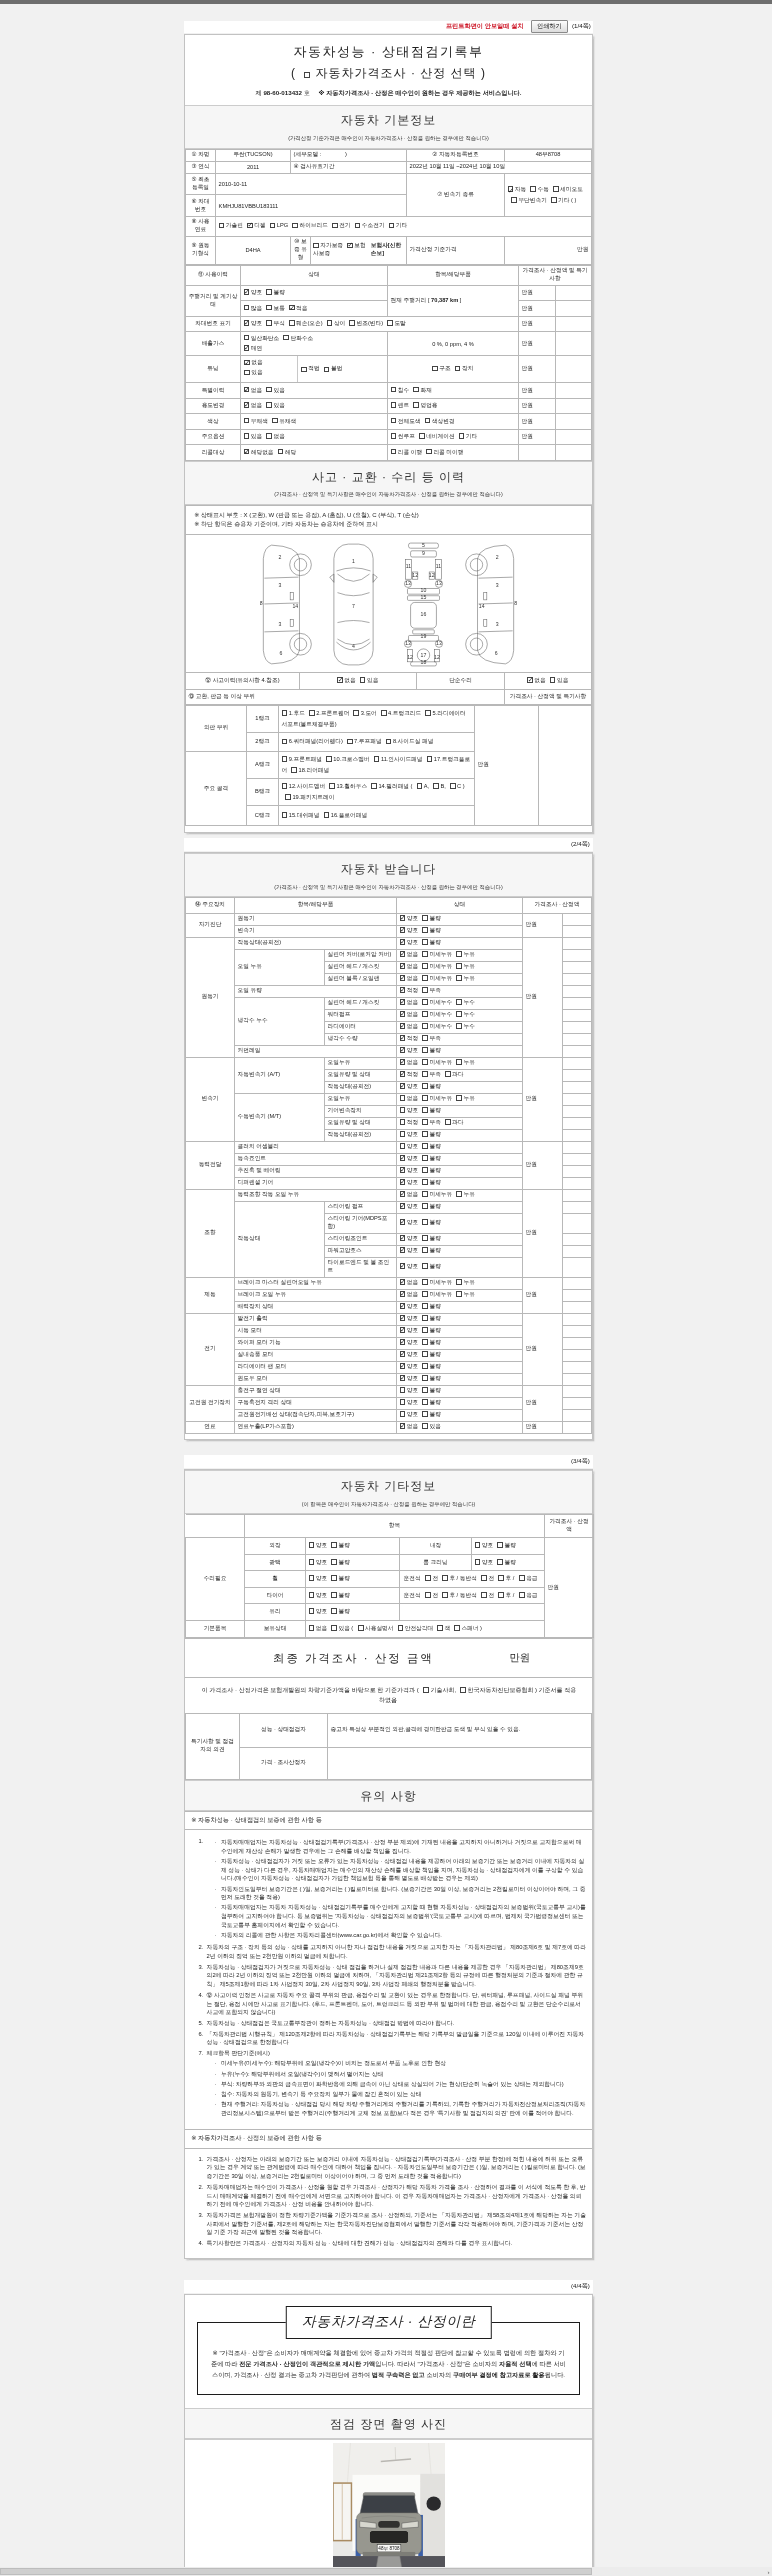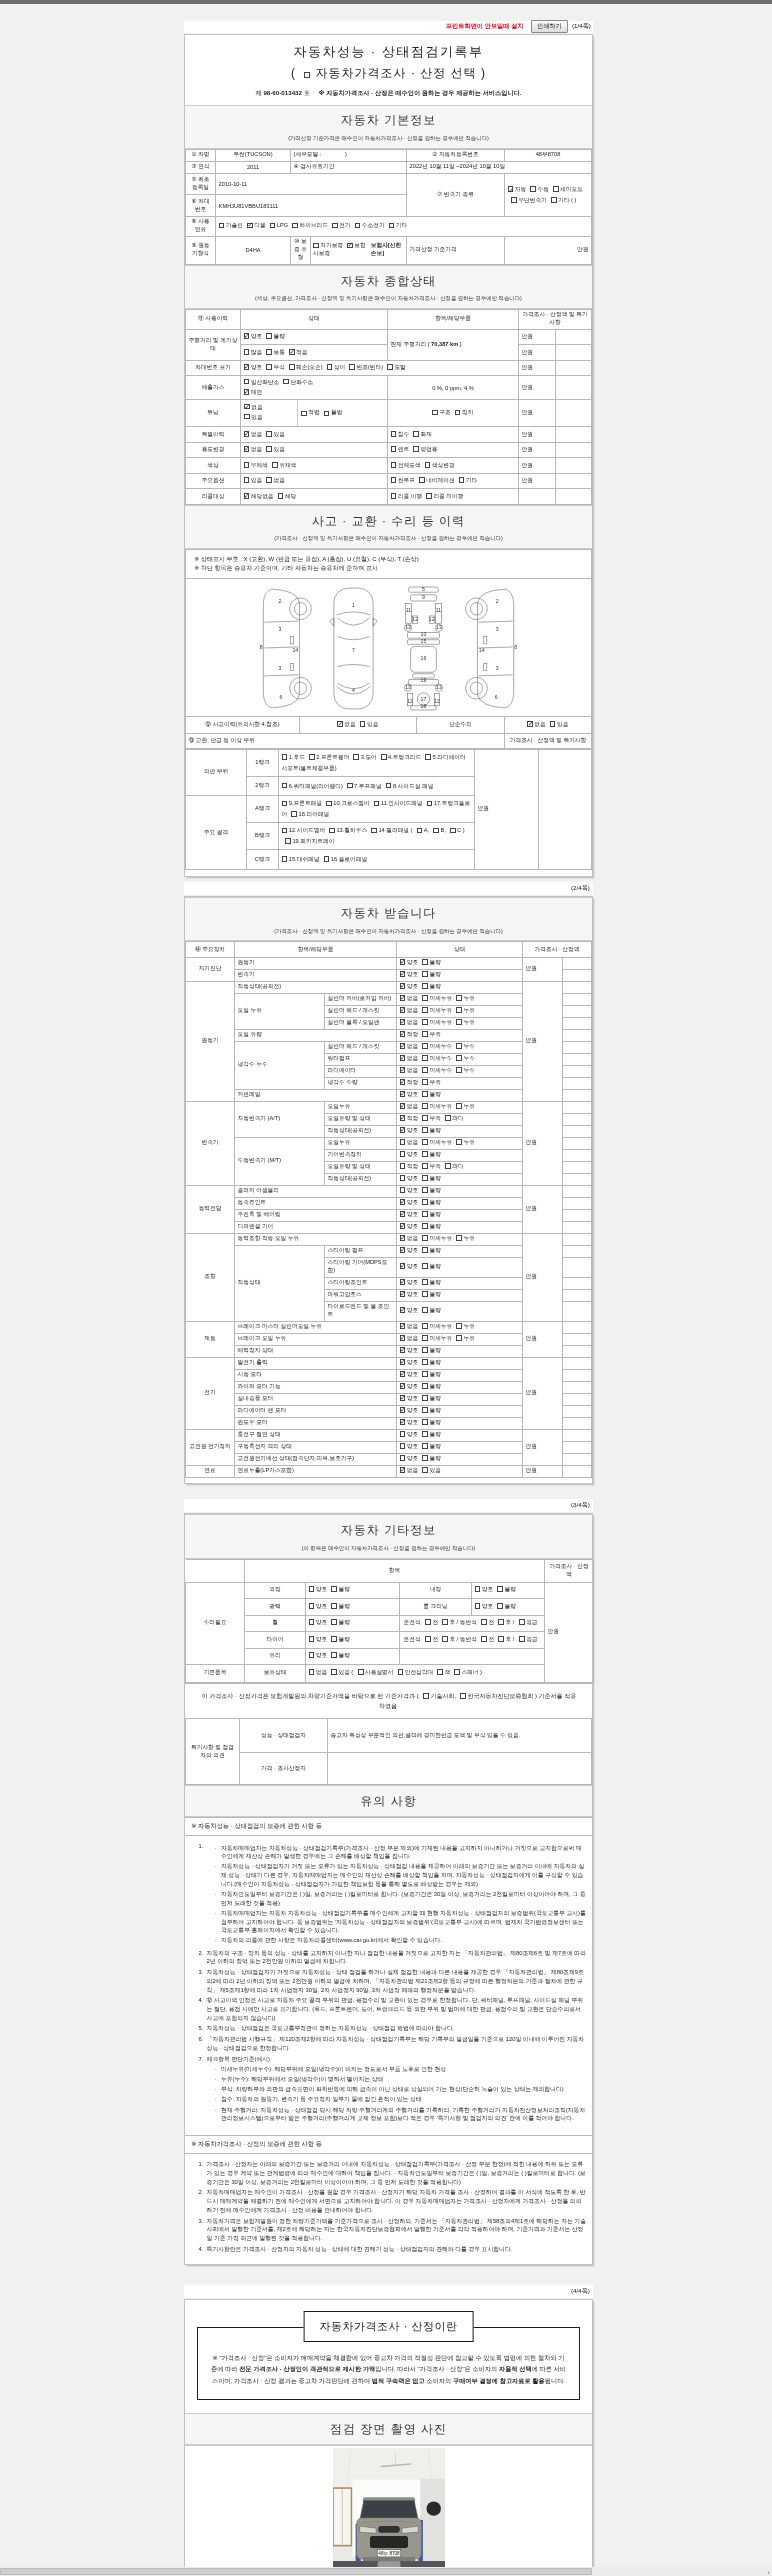--- a/index.html
+++ b/index.html
@@ -57,21 +57,21 @@
 
   .notice-head { border-top:0.5px solid #b8b8b8; border-bottom:0.5px solid #b8b8b8; padding:4.1px 6.2px; font-size:6.2px; }
   .notice-wrap { padding:6.2px 5.2px 8.2px 13.4px; font-size:5.8px; line-height:1.5; }
   .ni { display:flex; margin-bottom:2.1px; }
   .ni-n { width:8.2px; flex:none; }
   .ni-b { flex:1; }
   .ni-bul { display:flex; margin:1.5px 0 1.5px 8.2px; }
   .ni-m { width:6.2px; flex:none; }
 
   .def-wrap { position:relative; margin:27px 12.4px 13.4px; }
-  .def-title { position:absolute; top:-16px; left:50%; transform:translateX(-50%); background:#fff; border:1px solid #1c1c1c; padding:6.7px 15.5px; font-size:11px; letter-spacing:0.5px; z-index:2; white-space:nowrap; }
+  .def-title { position:absolute; top:-16px; left:50%; transform:translateX(-50%); background:#fff; border:1px solid #1c1c1c; padding:6.7px 15.5px; font-size:14px; letter-spacing:0.5px; z-index:2; white-space:nowrap;font-style:italic; }
   .def-box { border:1px solid #1c1c1c; padding:24px 12.4px 13.4px; font-size:6.2px; line-height:1.8; text-align:center; }
 
   .photo-row { border-top:0.5px solid #ccc; text-align:center; padding:2.6px 0; }
   .photo-row svg { vertical-align:top; }
 
   .hscroll { position:absolute; left:0; bottom:0; width:773px; height:8.8px; background:#ececec; }
   .hthumb { position:absolute; left:0; top:0.5px; height:7.7px; width:592px; background:#cfcfcf; border:0.5px solid #bdbdbd; }
   .harrow { position:absolute; right:0; top:0; width:8.8px; height:8.8px; display:flex; align-items:center; justify-content:center; font-size:6.2px; color:#555; background:#ececec; cursor:pointer; }
   .tok-cell { line-height:1.9; }
 </style>
@@ -149,24 +149,20 @@
             <span class="opts" style="padding-left:2.1px"><span class="cb"></span><span class="ol">자가보증</span><span class="cb on"></span><span class="ol">보험사보증</span></span>
             <b style="margin-left:1px">보험사[신한손보]</b>
           </div>
         </td>
         <td>가격산정 기준가격</td>
         <td style="text-align:right">만원</td>
       </tr>
     </tbody>
       </table>
 
-    <div class="band">
-      <div class="band-title">자동차 종합상태</div>
-      <div class="band-sub">(색상, 주요옵션, 가격조사 · 산정액 및 특기사항은 매수인이 자동차가격조사 · 산정을 원하는 경우에만 적습니다)</div>
-    </div>
 
     <table class="t">
       <tbody>
           <tr>
         <td class="lab" style="width:55px">⑪ 사용이력</td>
         <td class="lab" style="width:147px">상태</td>
         <td class="lab" style="width:131px">항목/해당부품</td>
         <td class="lab" colspan="2" style="height:18.5px">가격조사 · 산정액 및 특기사항</td>
       </tr>
       <tr>
@@ -740,20 +736,24 @@
         <td colspan="2"></td>
       </tr>
       <tr>
         <td class="lab" style="height:17.5px">기본품목</td>
         <td class="lab">보유상태</td>
         <td class="opts tok0" colspan="3"><span class="cb"></span><span class="ol">없음</span><span class="cb"></span><span class="ol">있음</span><span class="ol pl">(</span><span class="cb"></span><span class="ol">사용설명서</span><span class="cb"></span><span class="ol">안전삼각대</span><span class="cb"></span><span class="ol">잭</span><span class="cb"></span><span class="ol">스패너</span><span class="ol pl">)</span></td>
       </tr>
     </tbody>
       </table>
 
+    <div class="final-band">
+      <span class="final-label">최종 가격조사 · 산정 금액</span>
+      <span class="final-unit">만원</span>
+    </div>
     <div class="final-note opts tok0"><span class="ol pl">이 가격조사 · 산정가격은 보험개발원의 차량기준가액을 바탕으로 한 기준가격과 (</span><span class="cb"></span><span class="ol">기술사회,</span><span class="cb"></span><span class="ol">한국자동차진단보증협회</span><span class="ol pl">) 기준서를 적용하였음</span></div>
 
     <table class="t" style="border-top:0.5px solid #b8b8b8">
       <tbody>
           <tr>
         <td class="lab" rowspan="2" style="width:54px">특기사항 및 점검자의 의견</td>
         <td class="lab" style="width:88px;height:34px">성능 · 상태점검자</td>
         <td>중고차 특성상 부분적인 외판,골격에 경미한판금 도색 및 부식 있을 수 있음.</td>
       </tr>
       <tr>

